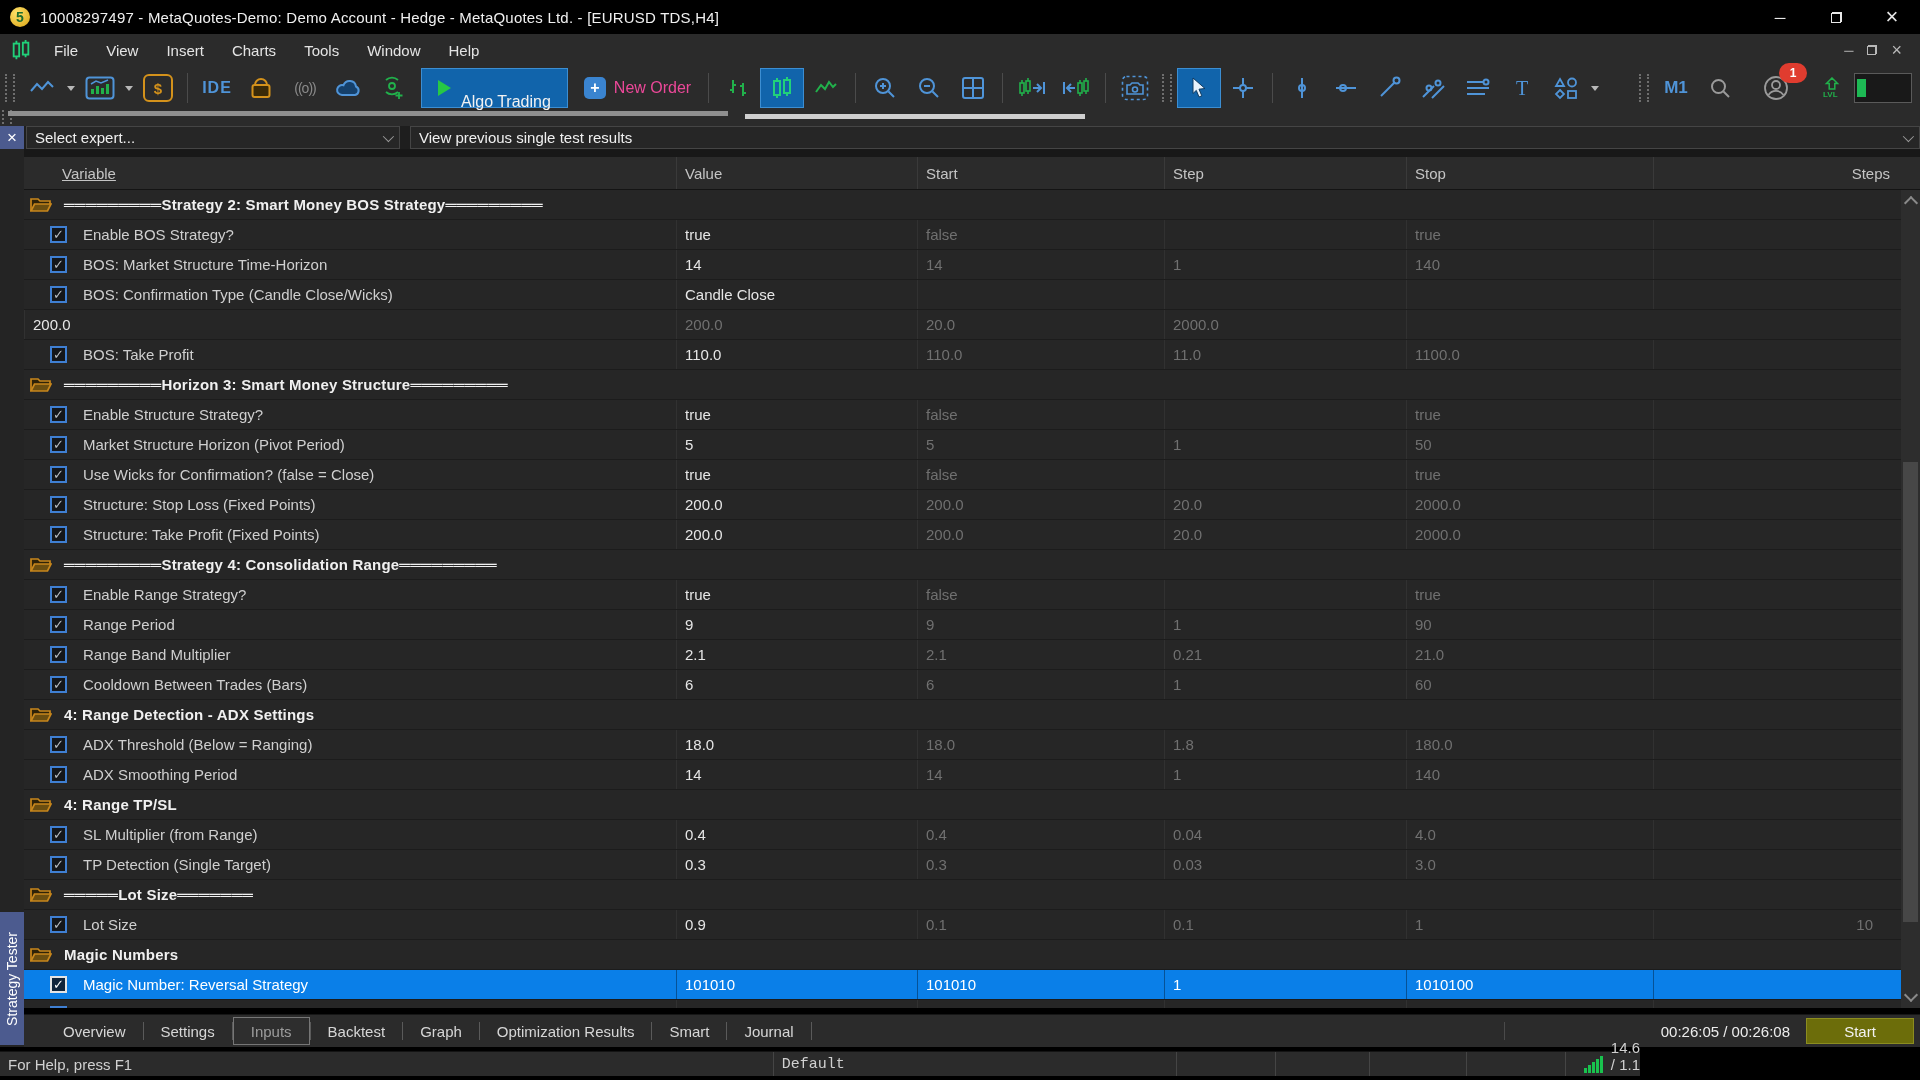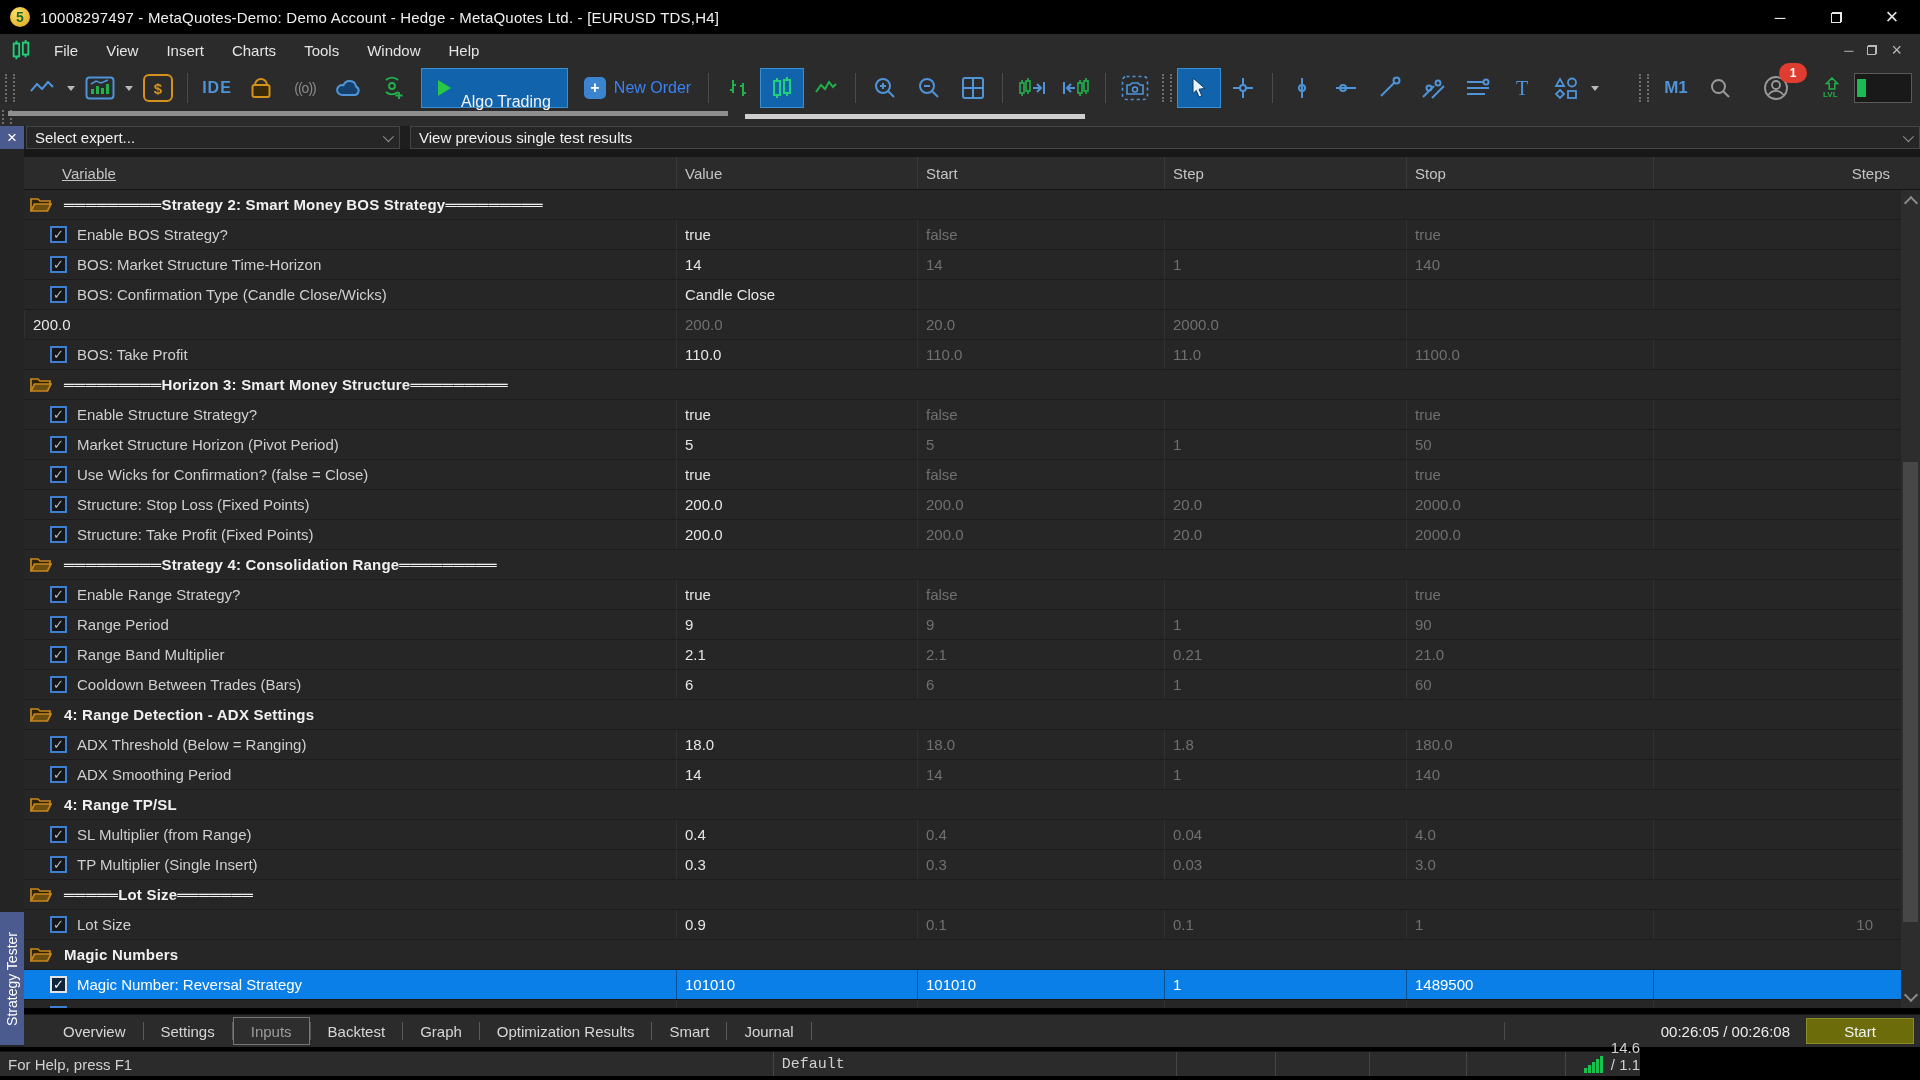--- a/index.html
+++ b/index.html
@@ -43,21 +43,21 @@
   .dollar-box::before{content:"$";}
   .ide-label{color:#4f94d8;font-size:16px;font-weight:bold;letter-spacing:1px;}
   .signals-glyph{color:#8a8a8a;font-size:14px;letter-spacing:-1px;}
   .algo-btn{height:38px;padding:0 16px;background:#1164ab;border:1px solid #3c8ed2;display:flex;align-items:center;gap:10px;margin:0 6px;}
   .play-tri{width:0;height:0;border-top:8px solid transparent;border-bottom:8px solid transparent;border-left:13px solid #27c845;}
   .algo-btn span.lbl{color:#f2f2f2;font-size:16px;margin-top:28px;}
   .neworder-btn{height:38px;padding:0 10px;display:flex;align-items:center;gap:8px;}
   .np-icon{width:22px;height:22px;background:#3a84d0;border-radius:5px;color:#fff;font-size:16px;font-weight:bold;
            display:flex;align-items:center;justify-content:center;}
   .np-icon::before{content:"+";}
-  .neworder-btn span.lbl{color:#3b82f6;font-size:16px;}
+  .neworder-btn span.lbl{color:#ec4899;font-size:16px;}
   .tf-label{color:#4f94d8;font-size:17px;font-weight:bold;}
   .user-wrap{position:relative;}
   .badge{position:absolute;top:-6px;right:-10px;min-width:20px;height:20px;border-radius:10px;background:#e03c2f;color:#fff;
          font-size:12px;font-weight:bold;display:flex;align-items:center;justify-content:center;padding:0 4px;}
   .lvl-wrap{display:flex;flex-direction:column;align-items:flex-start;line-height:1;}
   .lvl-wrap .lvl-txt{color:#21b14b;font-size:8px;font-weight:bold;margin-top:1px;}
   .connbox{width:52px;height:24px;border:1px solid #5a5a5a;background:#191919;display:flex;align-items:center;padding:2px;}
   .connbox i{display:block;width:9px;height:18px;background:#1db954;}
   .text-tool-glyph{color:#4f94d8;font-size:20px;font-family:"Liberation Serif",serif;}
   
@@ -78,21 +78,21 @@
   .gapband{position:absolute;left:0;top:149px;width:1920px;height:8px;background:#181818;}
   .thead{position:absolute;left:0;top:157px;width:1920px;height:33px;background:#2b2b2b;border-bottom:1px solid #141414;box-sizing:border-box;
          display:grid;grid-template-columns:676px 241px 247px 242px 247px 1fr;font-size:15px;color:#c4c4c4;align-items:center;}
   .thead .hc{height:100%;display:flex;align-items:center;padding-left:8px;border-left:1px solid #3a3a3a;box-sizing:border-box;}
   .thead .hc:first-child{padding-left:62px;border-left:none;text-decoration:underline;}
   .thead .hc:last-child{justify-content:flex-end;padding-right:30px;}
   .tbody{position:absolute;left:24px;top:190px;width:1877px;height:818px;background:#262626;overflow:hidden;}
   .trow{height:30px;box-sizing:border-box;border-bottom:1px solid #1c1c1c;display:flex;align-items:center;font-size:15px;}
   .trow.param{display:grid;grid-template-columns:652px 241px 247px 242px 247px 1fr;}
   .trow .cell{height:100%;display:flex;align-items:center;padding-left:8px;border-left:1px solid #313131;box-sizing:border-box;overflow:hidden;white-space:nowrap;}
-  .trow .cell.c0{padding-left:26px;border-left:none;gap:10px;}
+  .trow .cell.c0{padding-left:26px;border-left:none;gap:16px;}
   .trow .cell.steps{justify-content:flex-end;padding-right:28px;}
   .v-white{color:#e6e6e6;}
   .v-muted{color:#707070;}
   .plabel{color:#cfcfcf;}
   .cb{width:17px;height:17px;box-sizing:border-box;border:2px solid #3f7fd2;background:#14161a;display:flex;align-items:center;justify-content:center;flex:0 0 auto;}
   .cb::before{content:"\2713";color:#b8bcc0;font-size:13px;line-height:1;}
   .trow.section{padding-left:6px;gap:12px;}
   .sec-label{color:#f0f0f0;font-weight:bold;white-space:nowrap;letter-spacing:.2px;}
   .trow.selected{background:#0a7fe8;}
   .trow.selected .plabel,.trow.selected .v-white,.trow.selected .v-muted{color:#fff;}
@@ -638,21 +638,21 @@
         </div>
         <div class="cell v-white">0.4</div>
         <div class="cell v-muted">0.4</div>
         <div class="cell v-muted">0.04</div>
         <div class="cell v-muted">4.0</div>
         <div class="cell v-muted steps"></div>
       </div>
       <div class="trow param">
         <div class="cell c0">
           <span class="cb"></span>
-          <span class="plabel">TP Multiplier (Single Insert)</span>
+          <span class="plabel">TP Detection (Single Target)</span>
         </div>
         <div class="cell v-white">0.3</div>
         <div class="cell v-muted">0.3</div>
         <div class="cell v-muted">0.03</div>
         <div class="cell v-muted">3.0</div>
         <div class="cell v-muted steps"></div>
       </div>
       <div class="trow section">
         <span style="display:flex;">
           <svg width="22" height="17" viewBox="0 0 22 17">
@@ -683,21 +683,21 @@
         <span class="sec-label">Magic Numbers</span>
       </div>
       <div class="trow param selected">
         <div class="cell c0">
           <span class="cb"></span>
           <span class="plabel">Magic Number: Reversal Strategy</span>
         </div>
         <div class="cell v-white">101010</div>
         <div class="cell v-muted">101010</div>
         <div class="cell v-muted">1</div>
-        <div class="cell v-muted">1489500</div>
+        <div class="cell v-muted">1010100</div>
         <div class="cell v-muted steps"></div>
       </div>
       <div class="trow param">
         <div class="cell c0">
           <span class="cb"></span>
           <span class="plabel">Magic Number: BOS Strategy</span>
         </div>
         <div class="cell v-white">202020</div>
         <div class="cell v-muted">202020</div>
         <div class="cell v-muted">1</div>

